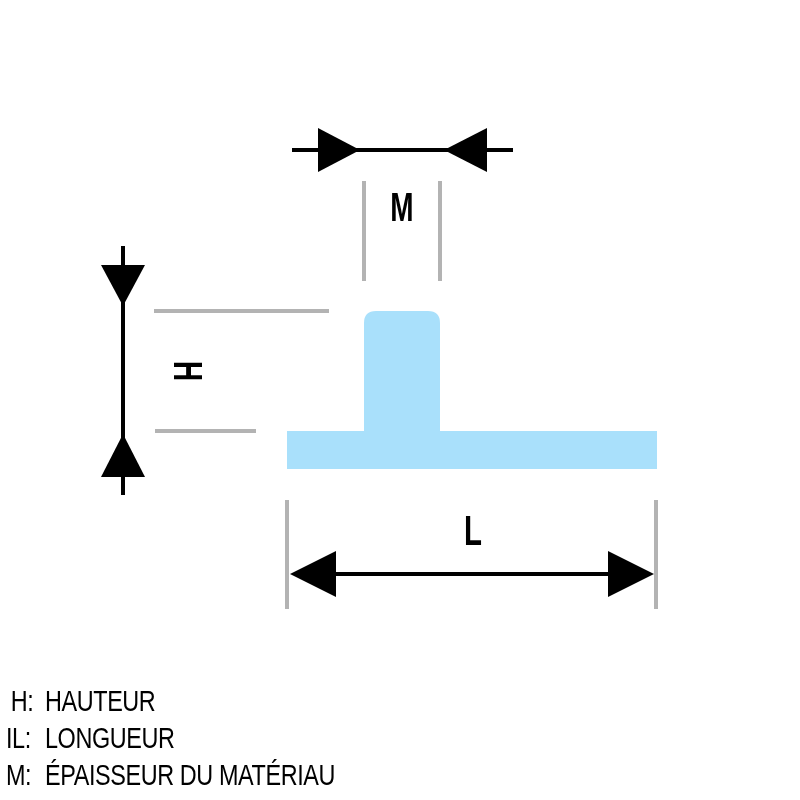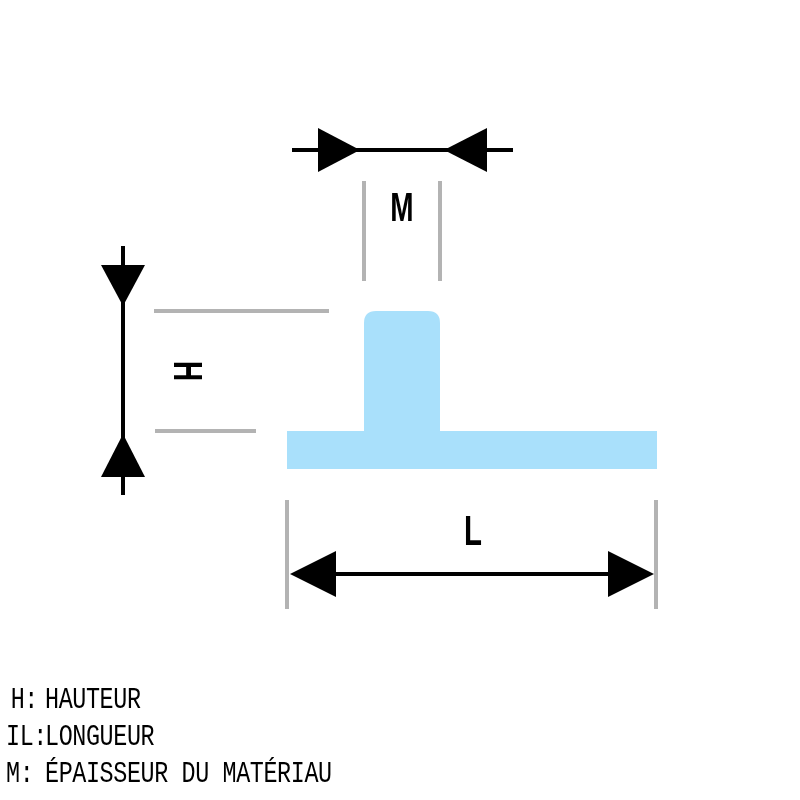--- a/index.html
+++ b/index.html
@@ -1,19 +1,19 @@
 <!DOCTYPE html>
 <html><head>
 <meta charset="utf-8">
 <style>
   html, body { margin: 0; padding: 0; background: #ffffff; }
   #canvas { position: relative; width: 800px; height: 800px; overflow: hidden; background: #ffffff; }
   svg { position: absolute; left: 0; top: 0; }
   .lbl { font-family: "Liberation Sans", "DejaVu Sans", sans-serif; font-weight: bold; fill: #000; }
-  .legend { position: absolute; left: 6px; top: 682px; font-family: Liberation Mono, monospace; font-size: 30px; line-height: 37px; color: #000; letter-spacing: -0.5px; }
+  .legend { position: absolute; left: 6px; top: 682px; font-family: Liberation Sans, sans-serif; font-size: 30px; line-height: 37px; color: #000; letter-spacing: -0.5px; }
   .legend .row { white-space: nowrap; transform: scaleX(0.78); transform-origin: left center; }
   .legend .key { display: inline-block; width: 50px; }
 </style>
 </head>
 <body>
 
 <div id="canvas">
   <svg width="800" height="800" viewBox="0 0 800 800">
 
     <g>

